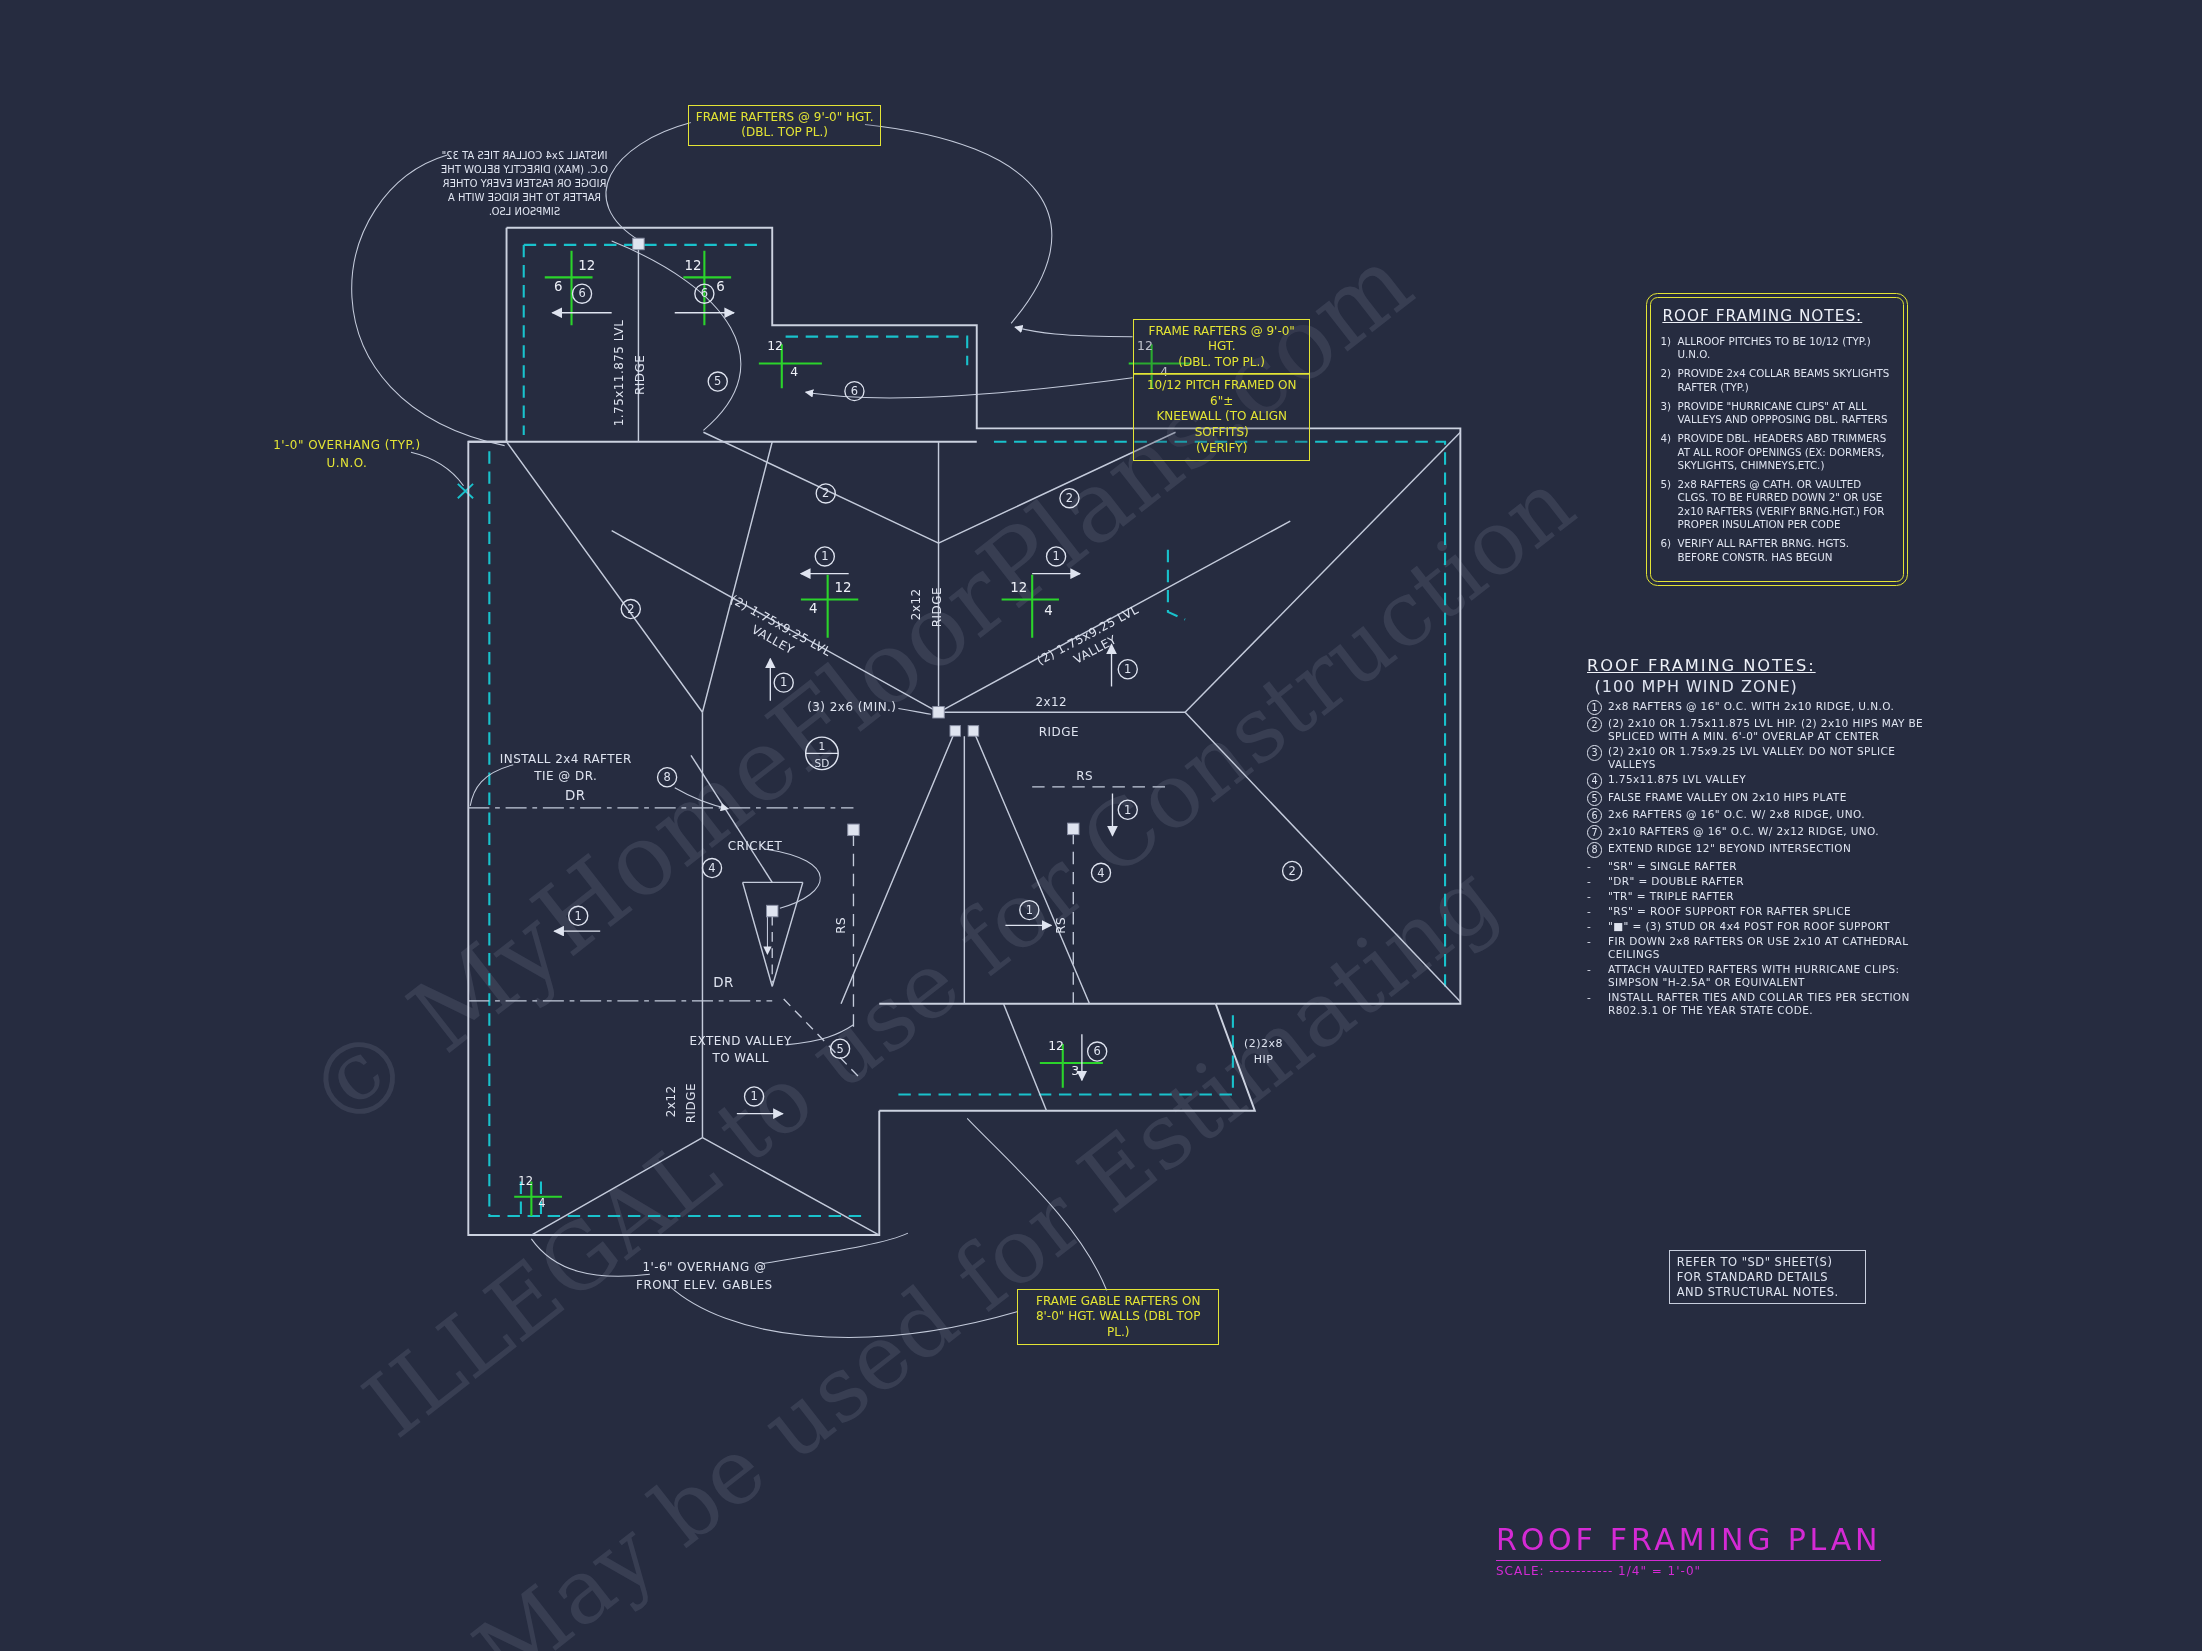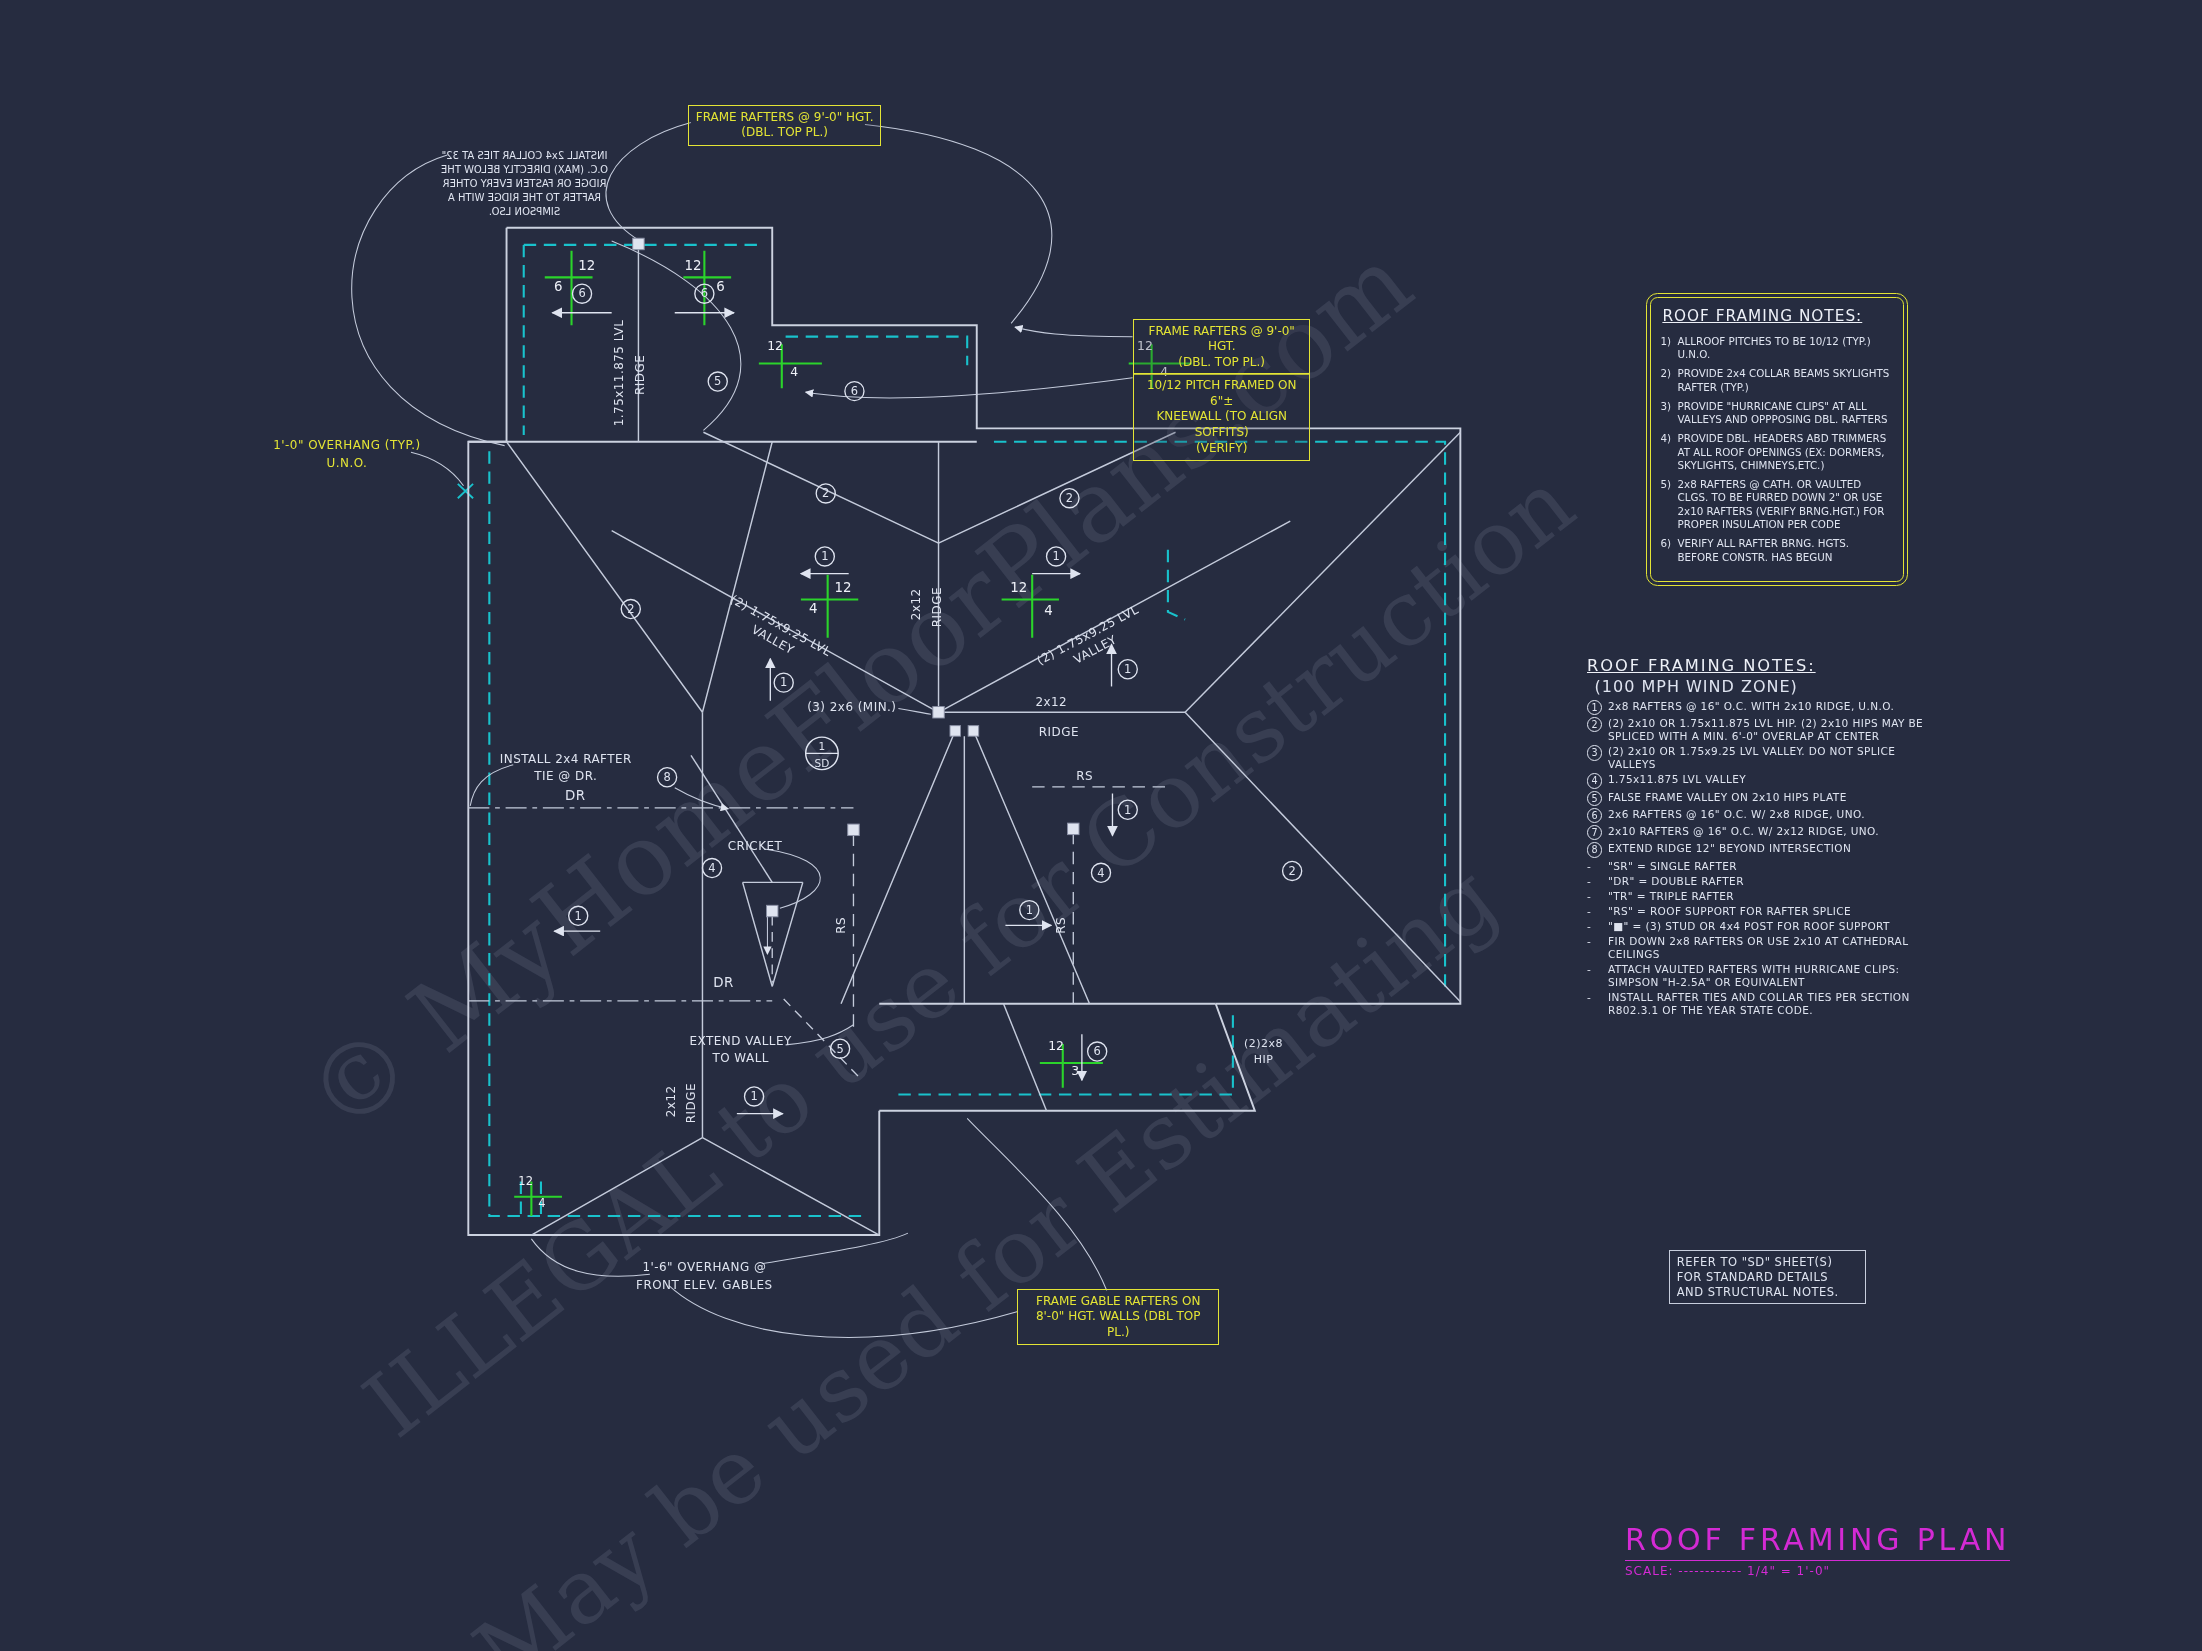--- a/index.html
+++ b/index.html
@@ -25,21 +25,21 @@
         text-decoration:underline;font-weight:normal;}
   #framing-notes .sub{font-size:16px;margin:0 0 3.8px 7.6px;letter-spacing:1px;}
   .fnote{display:flex;font-size:10.5px;line-height:1.25;margin-bottom:1.9px;letter-spacing:0.4px;}
   .fnote .nn{width:21px;flex:none;}
   .fnote .nn.circ span{display:inline-block;width:13.4px;height:13.4px;border:1px solid #dfe4f0;
         border-radius:50%;font-size:9.6px;line-height:13.4px;text-align:center;}
   
   #refer-box{position:absolute;left:1669px;top:1250px;width:182px;border:1.9px solid #c7cddc;
         color:#dfe4f0;font-size:11.5px;line-height:1.3;padding:3.8px 6.7px;letter-spacing:0.5px;}
   
-  #title-block{position:absolute;left:1625px;top:1522px;color:#d42ad4;}
+  #title-block{position:absolute;left:1496px;top:1522px;color:#d42ad4;}
   #title-block .t{font-size:30px;letter-spacing:3.8px;border-bottom:1.9px solid #d42ad4;
         padding-bottom:2.9px;font-weight:normal;}
   #title-block .s{font-size:12px;margin-top:2.9px;letter-spacing:1px;}
   
   #collar-note{position:absolute;left:425px;top:149px;width:199px;color:#dfe4f0;font-size:10px;
         line-height:1.4;text-align:center;transform:scaleX(-1);}
   svg text{font-family:"DejaVu Sans",sans-serif;}
 </style>
 </head>
 <body>

